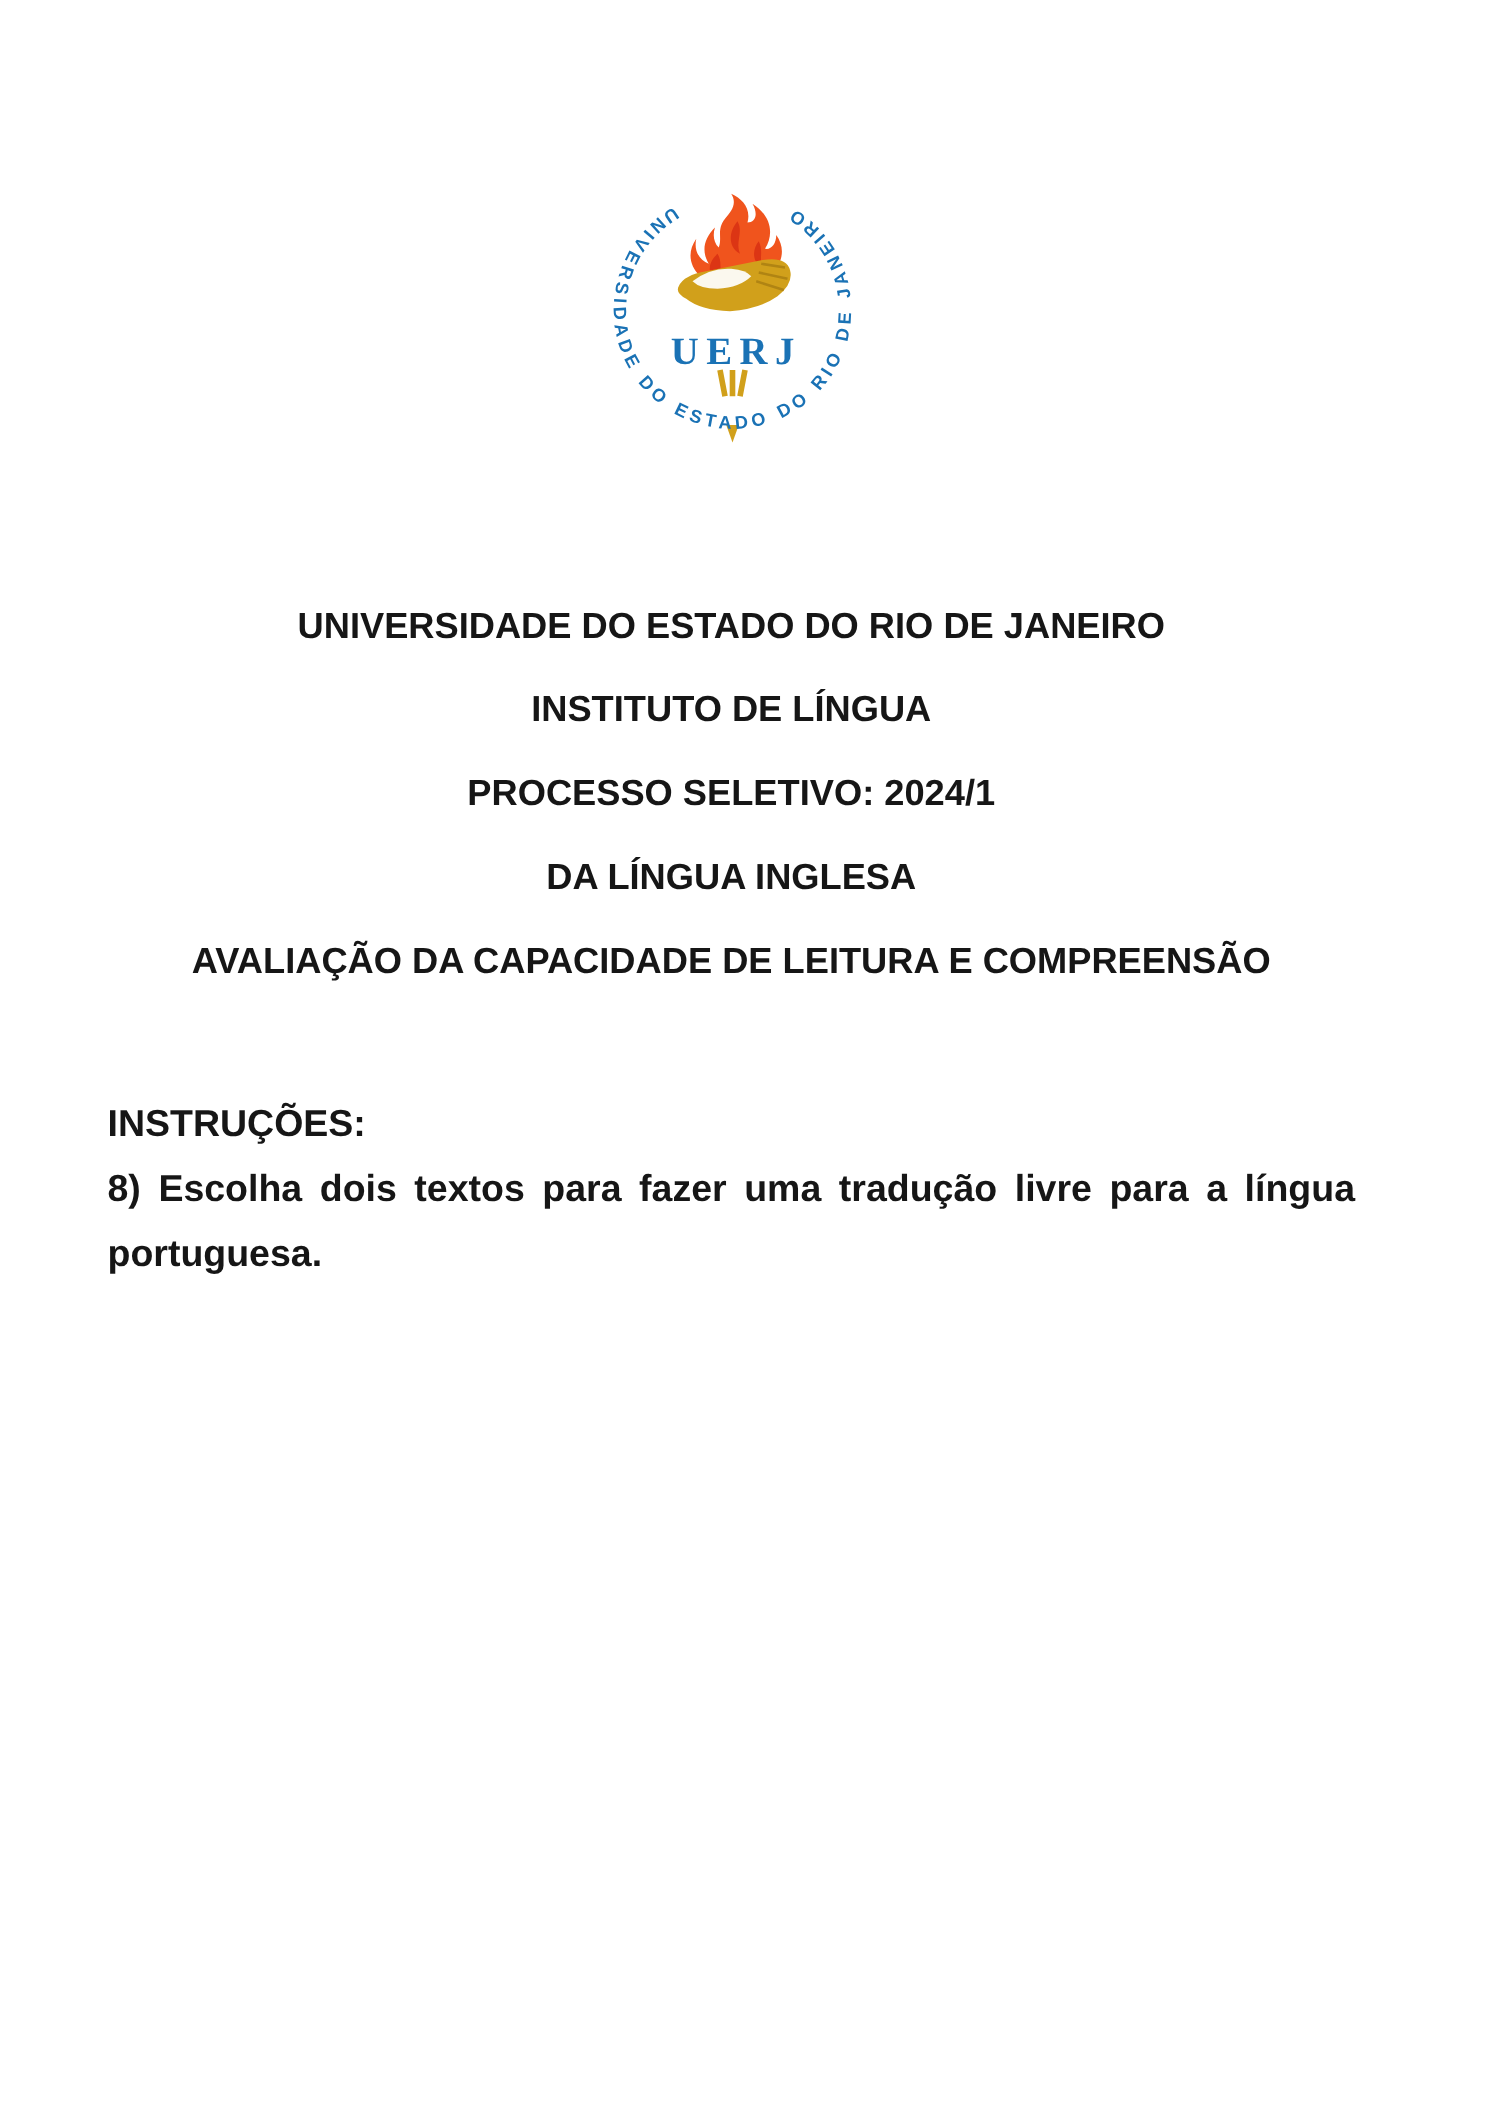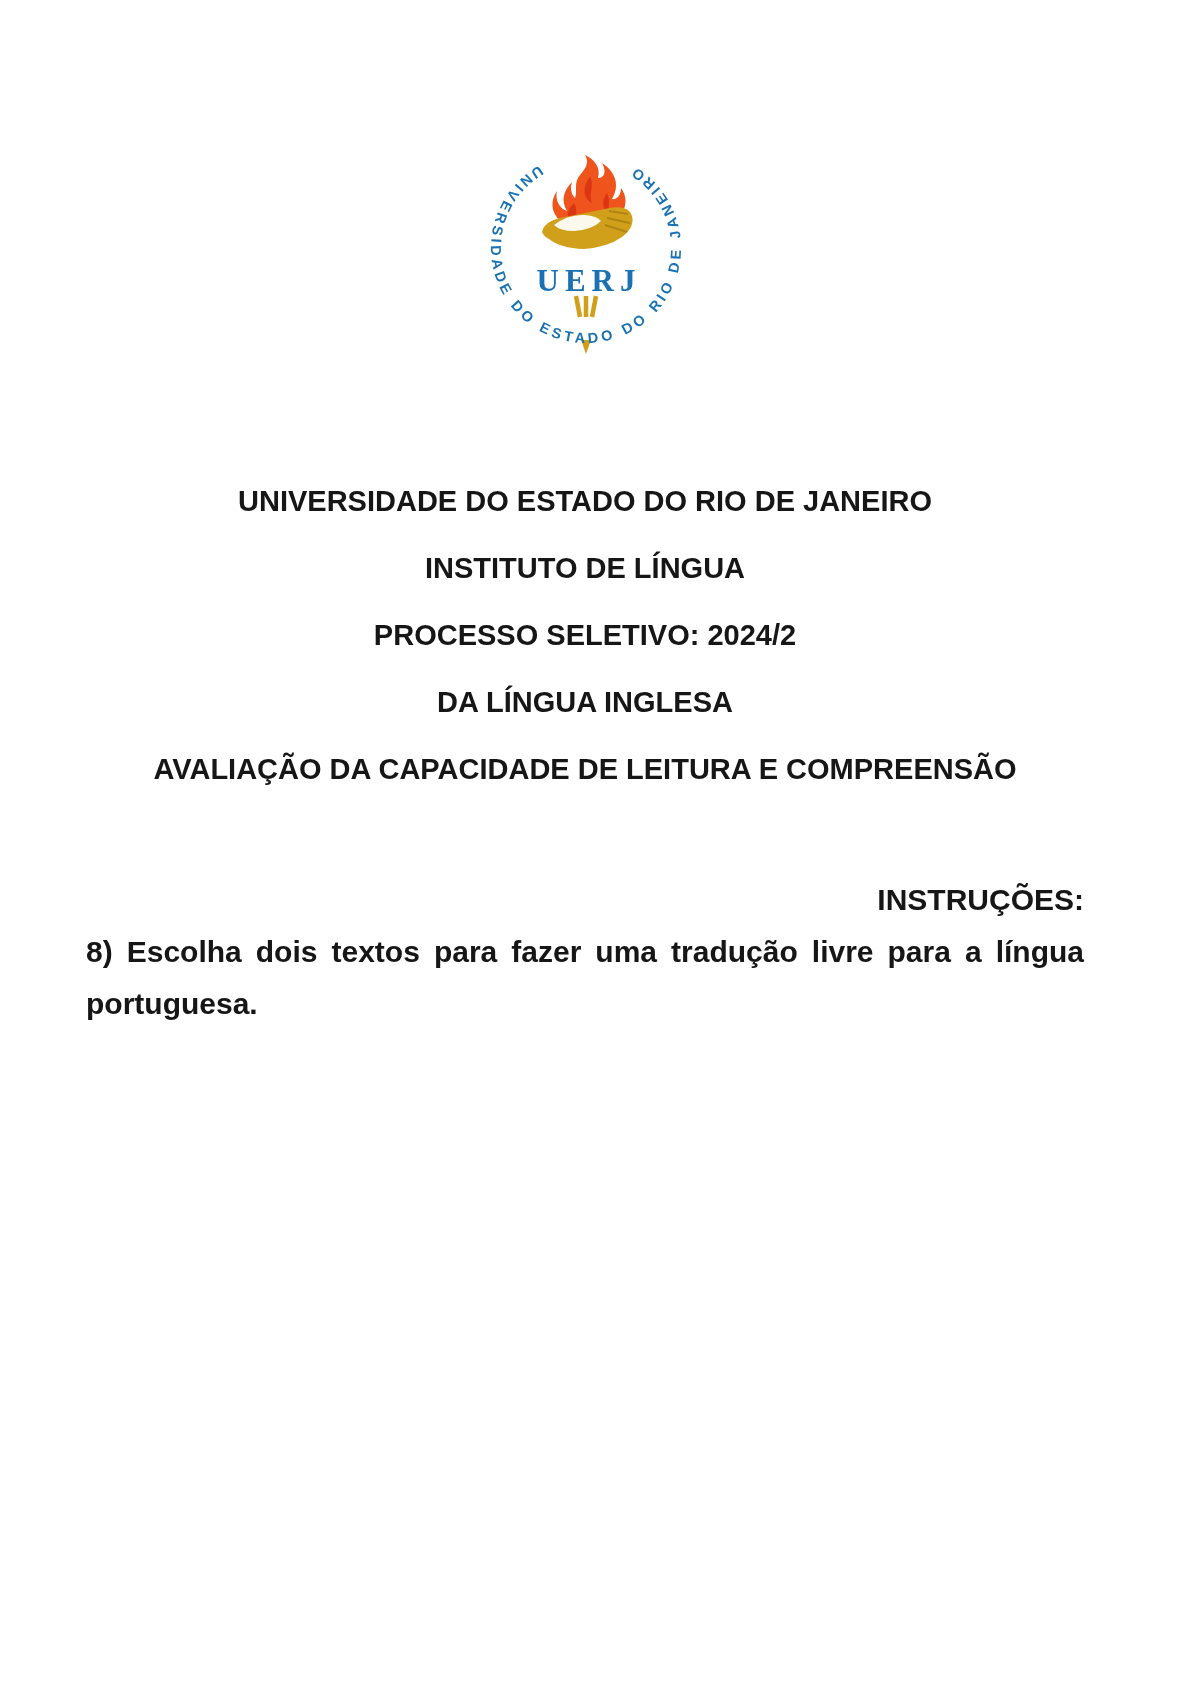--- a/index.html
+++ b/index.html
@@ -56,21 +56,20 @@
   
   .instructions {
     margin: 71px 0 0 86px;
     width: 998px;
   }
   .instructions p {
     margin: 0;
     font-size: 30px;
     font-weight: 700;
     line-height: 52px;
-    text-align: right;
   }
   .instructions p.justified {
     text-align: justify;
   }
 </style>
 </head>
 <body>
 
 <div class="page">
 
@@ -102,21 +101,21 @@
 
       <text class="ring-text" text-anchor="middle" fill="#1A72B5">
         <textPath href="#ringPath" startOffset="50%">UNIVERSIDADE DO ESTADO DO RIO DE JANEIRO</textPath>
       </text>
     </svg>
   </div>
 
   <div class="titles">
     <p>UNIVERSIDADE DO ESTADO DO RIO DE JANEIRO</p>
     <p>INSTITUTO DE LÍNGUA</p>
-    <p>PROCESSO SELETIVO: 2024/2</p>
+    <p>PROCESSO SELETIVO: 2024/1</p>
     <p>DA LÍNGUA INGLESA</p>
     <p>AVALIAÇÃO DA CAPACIDADE DE LEITURA E COMPREENSÃO</p>
   </div>
 
   <div class="instructions">
     <p>INSTRUÇÕES:</p>
     <p class="justified">8) Escolha dois textos para fazer uma tradução livre para a língua portuguesa.</p>
   </div>
 
 </div>

